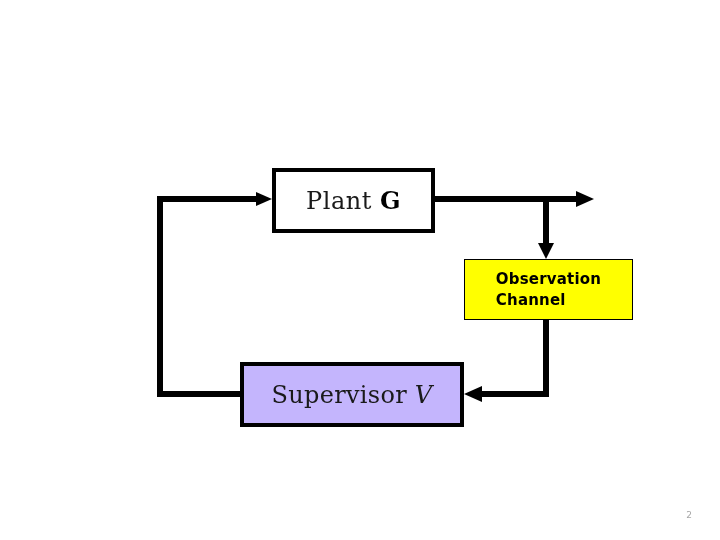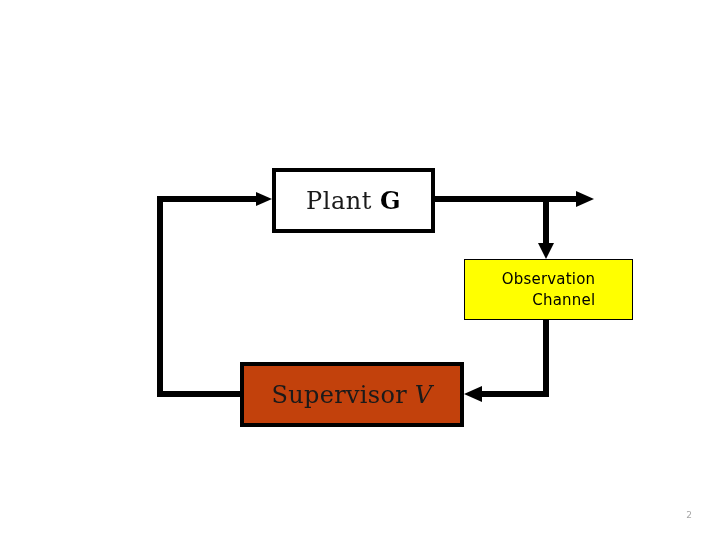--- a/index.html
+++ b/index.html
@@ -48,21 +48,21 @@
     height: 540px;
   }
 
   
   .node-box {
     position: absolute;
     box-sizing: border-box;
     display: flex;
     align-items: center;
     justify-content: center;
-    text-align: right;
+    text-align: left;
   }
 
   #plant-box {
     left: 272px;
     top: 168px;
     width: 163px;
     height: 65px;
     background: #ffffff;
     border: 4px solid #000000;
   }
@@ -76,21 +76,21 @@
   #plant-label .sym {
     font-weight: bold;
     color: #000000;
   }
 
   #supervisor-box {
     left: 240px;
     top: 362px;
     width: 224px;
     height: 65px;
-    background: #c2410c;
+    background: #c4b5fd;
     border: 4px solid #000000;
   }
   #supervisor-label {
     font-family: "DejaVu Serif", serif;
     font-size: 24px;
     letter-spacing: 0.3px;
     color: #1a1a1a;
     white-space: pre;
   }
   #supervisor-label .sym {
@@ -101,21 +101,21 @@
     left: 464px;
     top: 259px;
     width: 169px;
     height: 61px;
     background: #ffff00;
     border: 1.5px solid #000000;
   }
   #observation-label {
     font-family: "DejaVu Sans", sans-serif;
     font-size: 15px;
-    font-weight: normal;
+    font-weight: bold;
     line-height: 1.35;
     color: #000000;
     letter-spacing: 0.2px;
     white-space: pre-line;
   }
 
   
   #page-number {
     position: absolute;
     right: 28px;

